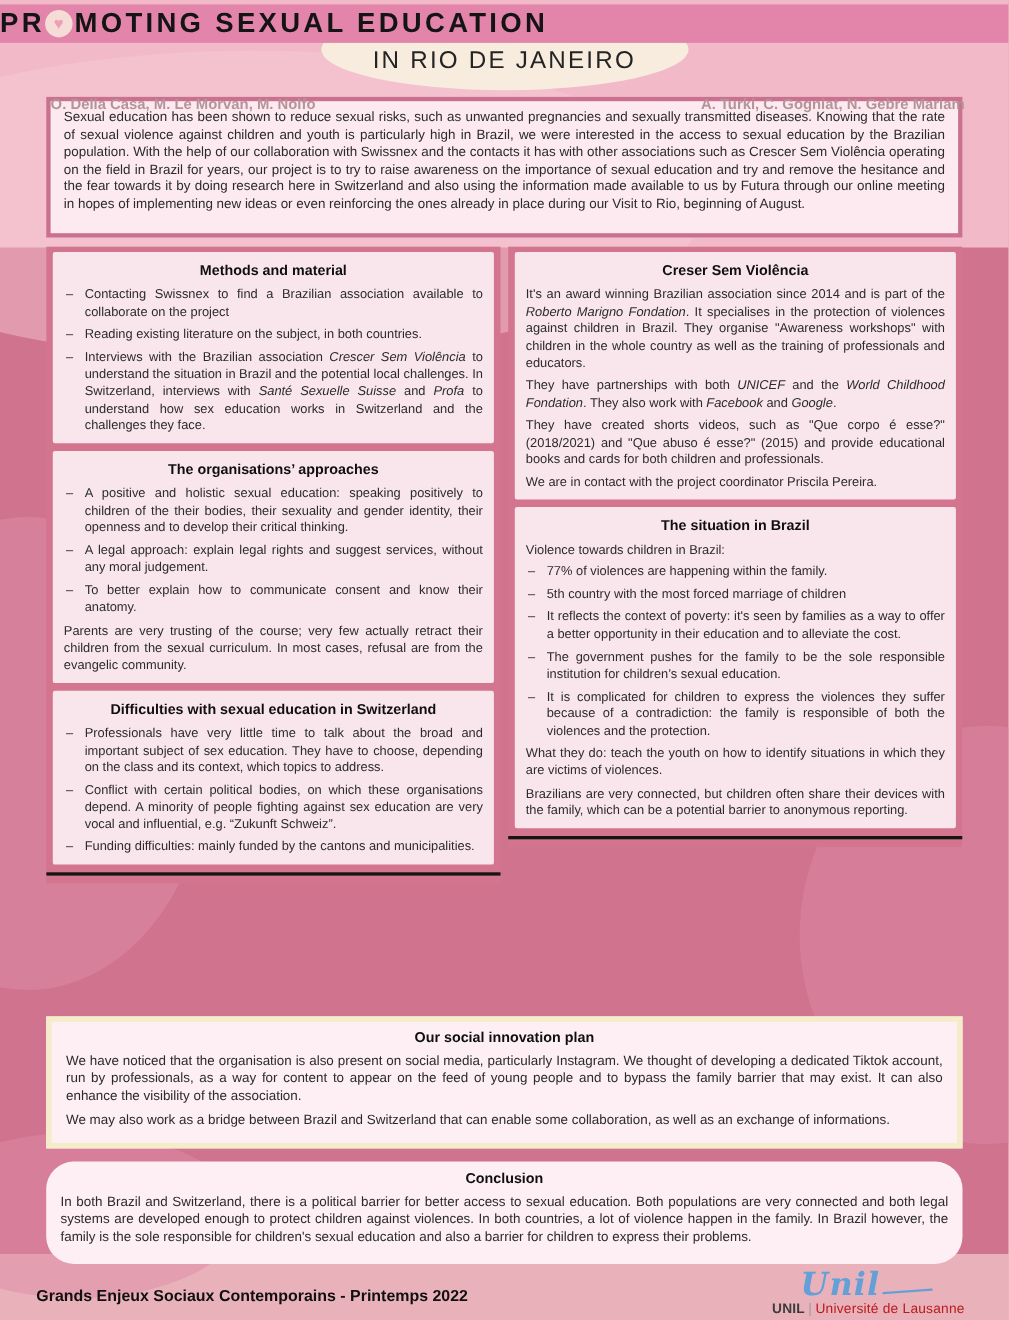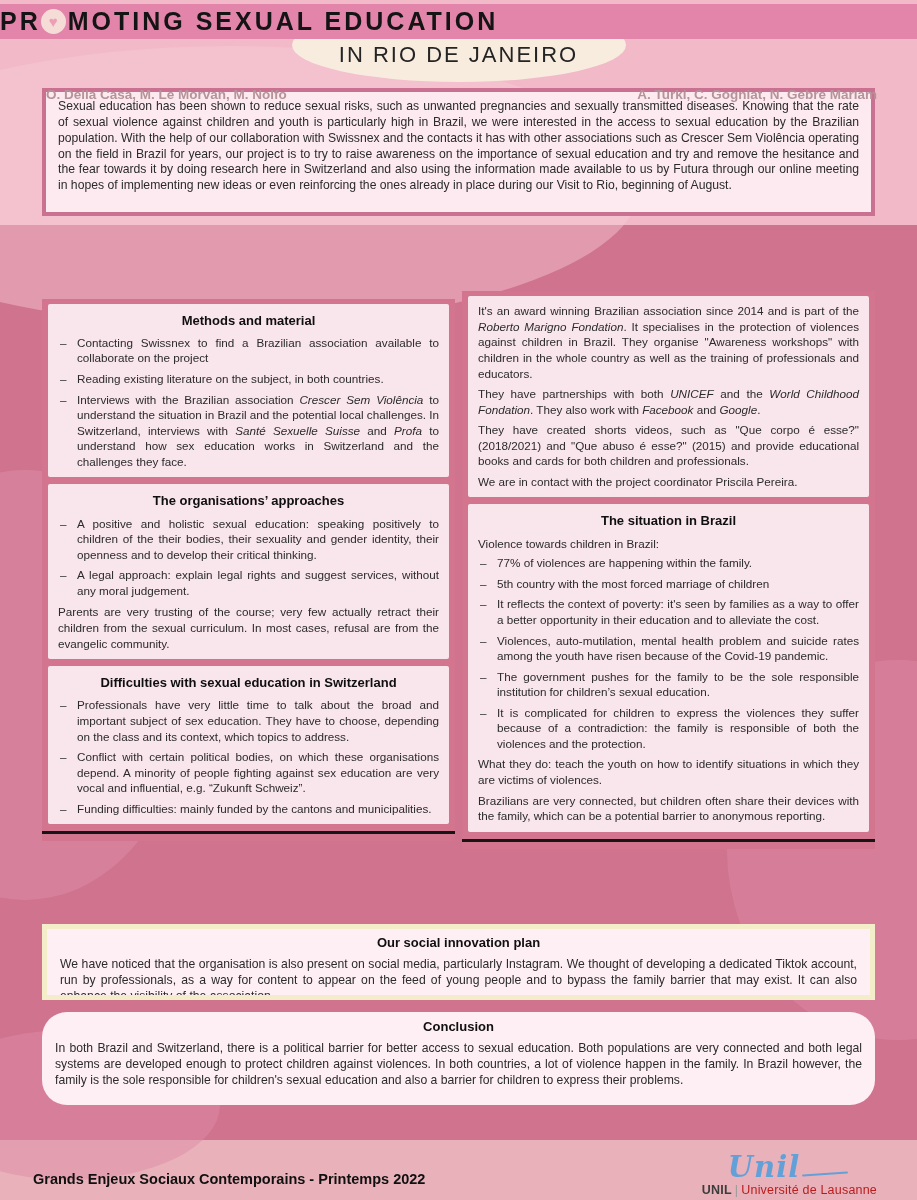--- a/index.html
+++ b/index.html
@@ -54,21 +54,21 @@
 
   
   .intro-box{
     margin:0 42px; height:128px; overflow:hidden;
     background:var(--intro-bg,#fceaf0);
     border:4px solid var(--intro-border,#ca7090);
     padding:7px 12px; font-size:12.2px; line-height:1.3; text-align:justify;
   }
 
   
-  .columns{ display:flex; margin:8px 42px 0; height:692px; overflow:hidden; align-items:center; }
+  .columns{ display:flex; margin:8px 42px 0; height:692px; overflow:hidden; align-items:flex-start; }
   .column{
     flex:1; background:var(--panel,#d4758f); padding:5px 6px 7px;
     display:flex; flex-direction:column; min-width:0;
   }
   .column-divider{ width:3px; background:#1c1c1c; margin:0 2px; flex:0 0 auto; }
   .box{
     background:var(--box-bg,#f9e5ec); border-radius:2px;
     padding:7px 10px 8px; margin-bottom:7px;
     font-size:11.7px; line-height:1.33;
   }
@@ -77,21 +77,21 @@
   .box li{ position:relative; padding-left:19px; margin:0 0 5px; text-align:justify; }
   .box li:last-child{ margin-bottom:0; }
   .box li::before{ content:"\2013"; position:absolute; left:2px; top:0; }
   .box p{ margin:0 0 5px; text-align:justify; }
   .box p:last-child{ margin-bottom:0; }
   .box p.lead{ margin-bottom:4px; }
   .column-endline{ border-top:3px solid #151515; margin:auto -6px 0; }
 
   
   .innovation-box{
-    margin:8px 42px 0; height:76px; overflow:hidden;
+    margin:8px 42px 0; height:120px; overflow:hidden;
     background:var(--box-bg-light,#fdeff4);
     border:5px solid var(--innovation-border,#f3eec9);
     padding:4px 13px 6px; font-size:12.2px; line-height:1.32;
   }
   .innovation-box h3, .conclusion-box h3{ margin:1px 0 5px; font-size:13px; text-align:center; color:#0f0f0f; }
   .innovation-box p, .conclusion-box p{ margin:0 0 6px; text-align:justify; }
   .conclusion-box{
     margin:12px 42px 0; height:93px; overflow:hidden;
     background:var(--box-bg-light,#fdeff4);
     padding:5px 13px 6px; font-size:12.2px; line-height:1.32;border-radius:25px;
@@ -158,53 +158,54 @@
             <li>Reading existing literature on the subject, in both countries.</li>
             <li>Interviews with the Brazilian association <em>Crescer Sem Violência</em> to understand the situation in Brazil and the potential local challenges. In Switzerland, interviews with <em>Santé Sexuelle Suisse</em> and <em>Profa</em> to understand how sex education works in Switzerland and the challenges they face.</li>
           </ul>
         </section>
 
         <section class="box">
           <h3>The organisations’ approaches</h3>
           <ul>
             <li>A positive and holistic sexual education: speaking positively to children of the their bodies, their sexuality and gender identity, their openness and to develop their critical thinking.</li>
             <li>A legal approach: explain legal rights and suggest services, without any moral judgement.</li>
+            <li>To better explain how to communicate consent and know their anatomy.</li>
           </ul>
           <p style="margin-top:6px">Parents are very trusting of the course; very few actually retract their children from the sexual curriculum. In most cases, refusal are from the evangelic community.</p>
         </section>
 
         <section class="box">
           <h3>Difficulties with sexual education in Switzerland</h3>
           <ul>
             <li>Professionals have very little time to talk about the broad and important subject of sex education. They have to choose, depending on the class and its context, which topics to address.</li>
             <li>Conflict with certain political bodies, on which these organisations depend. A minority of people fighting against sex education are very vocal and influential, e.g. “Zukunft Schweiz”.</li>
             <li>Funding difficulties: mainly funded by the cantons and municipalities.</li>
           </ul>
         </section>
         <div class="column-endline"></div>
       </div>
 
       <div class="column-divider"></div>
 
       <div class="column">
         <section class="box">
+          <h3>Creser Sem Violência</h3>
           <p>It's an award winning Brazilian association since 2014 and is part of the <em>Roberto Marigno Fondation</em>. It specialises in the protection of violences against children in Brazil. They organise "Awareness workshops" with children in the whole country as well as the training of professionals and educators.</p>
           <p>They have partnerships with both <em>UNICEF</em> and the <em>World Childhood Fondation</em>. They also work with <em>Facebook</em> and <em>Google</em>.</p>
           <p>They have created shorts videos, such as "Que corpo é esse?" (2018/2021) and "Que abuso é esse?" (2015) and provide educational books and cards for both children and professionals.</p>
           <p>We are in contact with the project coordinator Priscila Pereira.</p>
         </section>
 
         <section class="box">
           <h3>The situation in Brazil</h3>
           <p class="lead">Violence towards children in Brazil:</p>
           <ul style="margin-bottom:5px">
             <li>77% of violences are happening within the family.</li>
             <li>5th country with the most forced marriage of children</li>
             <li>It reflects the context of poverty: it's seen by families as a way to offer a better opportunity in their education and to alleviate the cost.</li>
-            <li>Violences, auto-mutilation, mental health problem and suicide rates among the youth have risen because of the Covid-19 pandemic.</li>
             <li>The government pushes for the family to be the sole responsible institution for children’s sexual education.</li>
             <li>It is complicated for children to express the violences they suffer because of a contradiction: the family is responsible of both the violences and the protection.</li>
           </ul>
           <p>What they do: teach the youth on how to identify situations in which they are victims of violences.</p>
           <p>Brazilians are very connected, but children often share their devices with the family, which can be a potential barrier to anonymous reporting.</p>
         </section>
         <div class="column-endline"></div>
       </div>
     </div>
 

